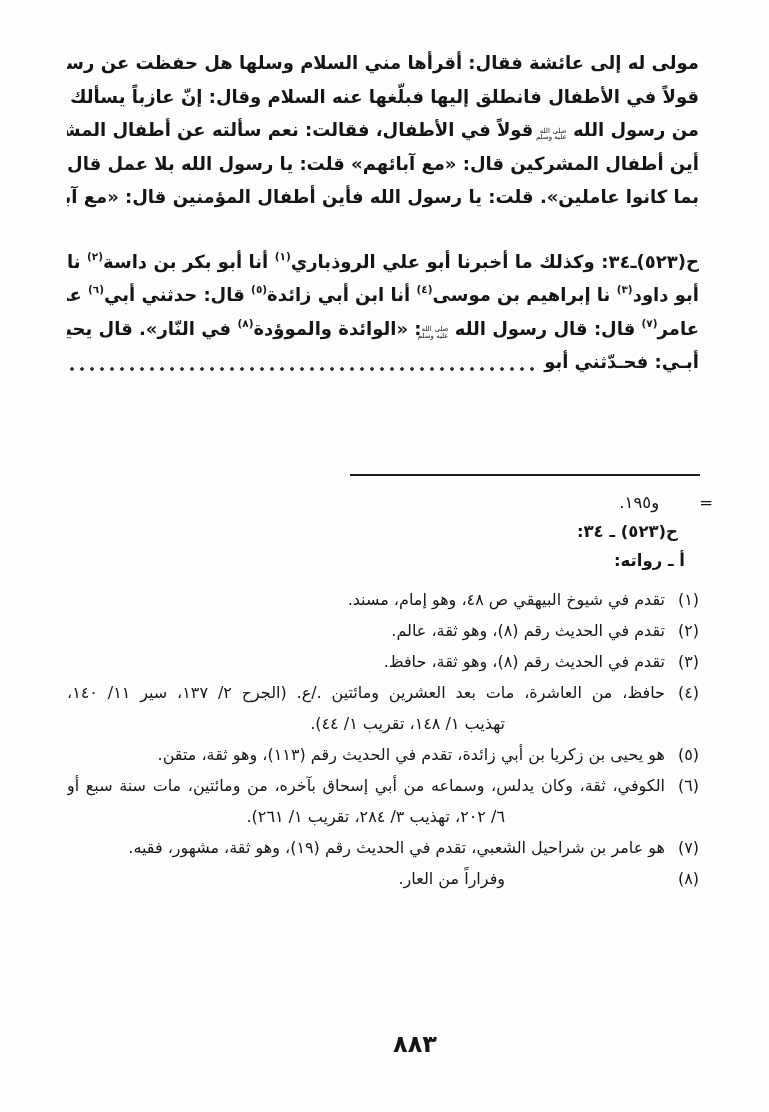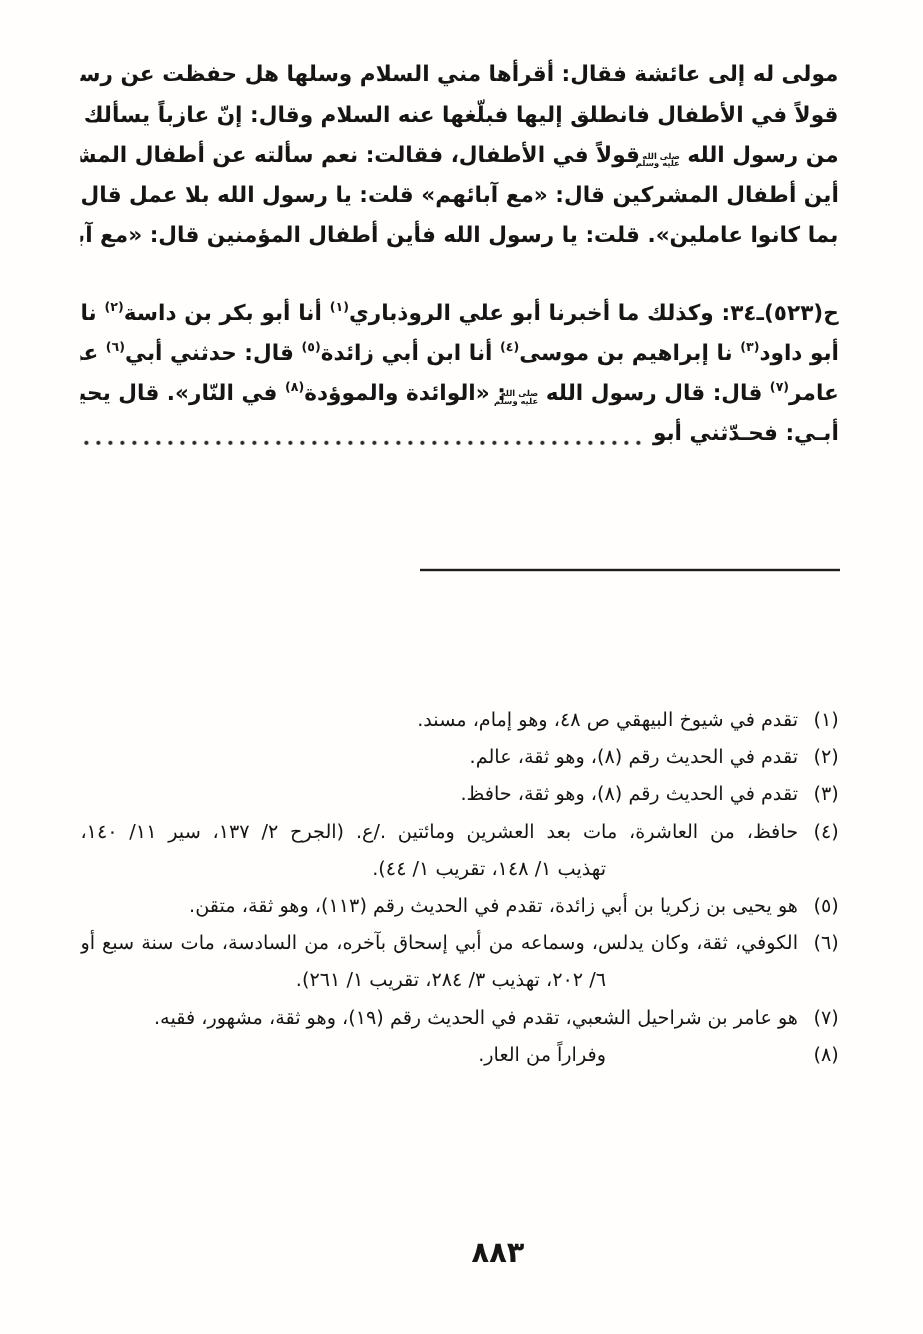--- a/index.html
+++ b/index.html
@@ -18,21 +18,21 @@
   .line.dotline{display:flex;align-items:stretch;}
   .line.dotline .t{flex:none;}
   .dots{
     flex:1;margin-right:4px;
     background-image:radial-gradient(circle,#2a2a2a 1.5px,transparent 1.9px);
     background-size:10px 10px;background-repeat:repeat-x;background-position:0 19px;
   }
   sup.fnref{font-size:10.5px;font-weight:bold;vertical-align:8px;line-height:0;}
   .saw{
     display:inline-block;width:27px;font-size:7px;line-height:6.5px;
-    font-weight:bold;text-align:center;vertical-align:-3px;letter-spacing:-0.5px;
+    font-weight:normal;text-align:center;vertical-align:-3px;letter-spacing:-0.5px;
   }
   .saw span{display:block;}
   
   .sep{position:absolute;top:474px;right:69px;width:350px;height:0;border-top:2.5px solid #1d1d1d;}
   .cont{position:absolute;top:488px;right:56px;font-size:16.5px;line-height:29px;text-align:right;}
   .cont-line{white-space:nowrap;}
   .cont-gap{display:inline-block;width:40px;}
   .cont .h-line{font-weight:bold;margin-right:35px;}
   .cont .r-line{font-weight:bold;margin-right:28px;}
   
@@ -64,20 +64,27 @@
         <div class="line"><span class="t">عامر</span><sup class="fnref">(٧)</sup><span class="t"> قال: قال رسول الله </span><span class="saw"><span>صلى الله</span><span>عليه وسلم</span></span><span class="t">: «الوائدة والموؤدة</span><sup class="fnref">(٨)</sup><span class="t"> في النّار». قال يحيى: قال</span></div>
         <div class="line no-just dotline">
           <span class="t">أبـي: فحـدّثني أبو </span>
           <span class="dots"></span>
         </div>
       </div>
     </div>
 
   <div class="sep"></div>
 
+  <div class="cont">
+    <div class="cont-line">
+      <span>=</span><span class="cont-gap"></span><span>و١٩٥.</span>
+    </div>
+    <div class="h-line">ح(٥٢٣) ـ ٣٤:</div>
+    <div class="r-line">أ ـ رواته:</div>
+  </div>
 
   <div class="fns" id="footnotes">
       <div class="fn">
         <span class="fn-num">(١)</span>
         <div class="fn-body">
           <div class="fn-line">تقدم في شيوخ البيهقي ص ٤٨، وهو إمام، مسند.</div>
         </div>
       </div>
       <div class="fn">
         <span class="fn-num">(٢)</span>
@@ -100,21 +107,21 @@
       </div>
       <div class="fn">
         <span class="fn-num">(٥)</span>
         <div class="fn-body">
           <div class="fn-line">هو يحيى بن زكريا بن أبي زائدة، تقدم في الحديث رقم (١١٣)، وهو ثقة، متقن.</div>
         </div>
       </div>
       <div class="fn">
         <span class="fn-num">(٦)</span>
         <div class="fn-body">
-          <div class="fn-line just">الكوفي، ثقة، وكان يدلس، وسماعه من أبي إسحاق بآخره، من السادسة، مات سنة سبع أو</div>
+          <div class="fn-line just">الكوفي، ثقة، وكان يدلس، وسماعه من أبي إسحاق بآخره، من ومائتين، مات سنة سبع أو</div>
           <div class="fn-line" style="margin-right: 160px;">٦/ ٢٠٢، تهذيب ٣/ ٢٨٤، تقريب ١/ ٢٦١).</div>
         </div>
       </div>
       <div class="fn">
         <span class="fn-num">(٧)</span>
         <div class="fn-body">
           <div class="fn-line">هو عامر بن شراحيل الشعبي، تقدم في الحديث رقم (١٩)، وهو ثقة، مشهور، فقيه.</div>
         </div>
       </div>
       <div class="fn">

